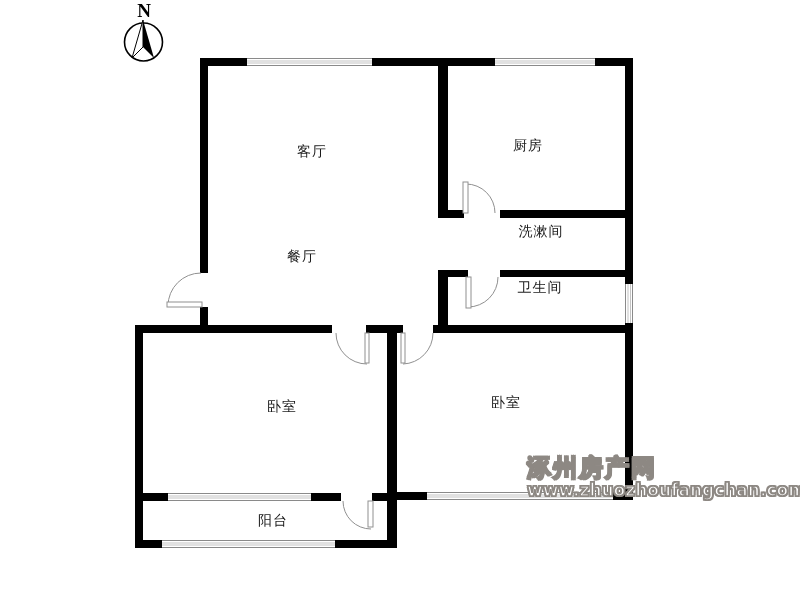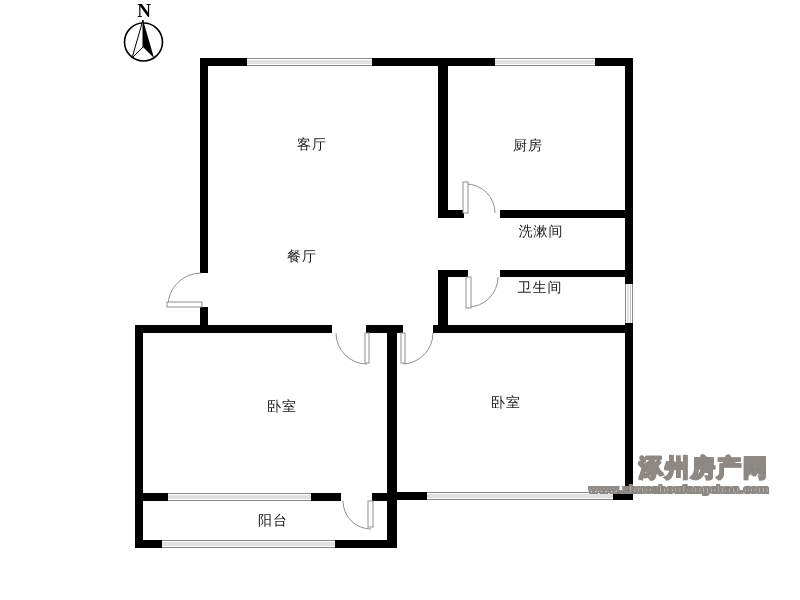--- a/index.html
+++ b/index.html
@@ -12,27 +12,27 @@
   .win-mid{stroke:var(--window-line,#666);stroke-width:1;fill:none;opacity:.5;}
   .door-leaf{fill:#fff;stroke:var(--door-line,#909090);stroke-width:1;}
   .door-arc{fill:none;stroke:var(--door-line,#909090);stroke-width:1;}
   .compass-circle{fill:none;stroke:#000;stroke-width:1.6;}
   .needle-r{fill:#000;}
   .needle-l{fill:#fff;stroke:#000;stroke-width:1;}
   .north-label{position:absolute;left:133px;top:0px;width:22px;text-align:center;
     font-family:"Liberation Serif",serif;font-weight:bold;font-size:19px;color:#000;}
   .room-label{position:absolute;transform:translate(-50%,-50%);font-size:14px;
     color:var(--label,#1a1a1a);white-space:nowrap;letter-spacing:1px;}
-  .watermark{position:absolute;left:527px;top:455px;width:242px;text-align:right;
+  .watermark{position:absolute;left:527px;top:455px;width:242px;text-align:left;
     color:#fff;
     -webkit-text-stroke:1.6px var(--watermark,#8d8883);
     text-shadow:-1px -1px 0 var(--watermark,#8d8883),1px -1px 0 var(--watermark,#8d8883),
                 -1px 1px 0 var(--watermark,#8d8883),1px 1px 0 var(--watermark,#8d8883);}
   .wm-site{font-size:24px;font-weight:bold;letter-spacing:2px;line-height:26px;}
-  .wm-url{font-size:11px;font-weight:bold;line-height:18px;white-space:nowrap;}
+  .wm-url{font-size:17px;font-weight:bold;line-height:18px;white-space:nowrap;}
 </style>
 </head>
 <body>
 
 <div class="stage">
 
   <svg class="plan-svg" width="800" height="600" viewBox="0 0 800 600">
 
     <g>
       <rect class="wall" x="200" y="58" width="433" height="8"></rect>
@@ -122,21 +122,21 @@
 
     <g>
       <circle class="compass-circle" cx="143.5" cy="42" r="19"></circle>
       <polygon class="needle-r" points="143,20 154,58 143,47"></polygon>
       <polygon class="needle-l" points="143,20 132,58 143,47"></polygon>
     </g>
   </svg>
 
   <div class="north-label">N</div>
 
-  <div class="room-label" style="left:312px;top:145px;">客厅</div>
+  <div class="room-label" style="left:312px;top:152px;">客厅</div>
   <div class="room-label" style="left:302px;top:257px;">餐厅</div>
   <div class="room-label" style="left:528px;top:146px;font-family:Liberation Serif, serif;">厨房</div>
   <div class="room-label" style="left:541px;top:232px;">洗漱间</div>
   <div class="room-label" style="left:540px;top:288px;">卫生间</div>
   <div class="room-label" style="left:282px;top:407px;">卧室</div>
   <div class="room-label" style="left:506px;top:403px;">卧室</div>
   <div class="room-label" style="left:273px;top:521px;">阳台</div>
 
   <div class="watermark">
     <div class="wm-site">涿州房产网</div>

